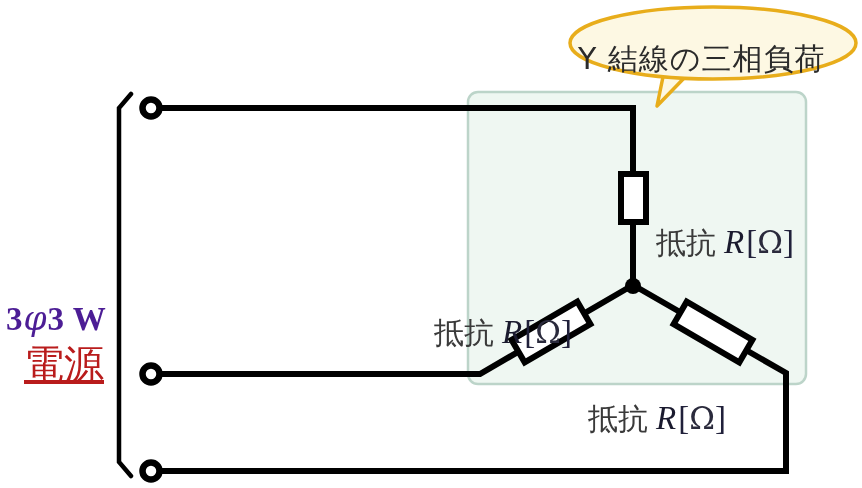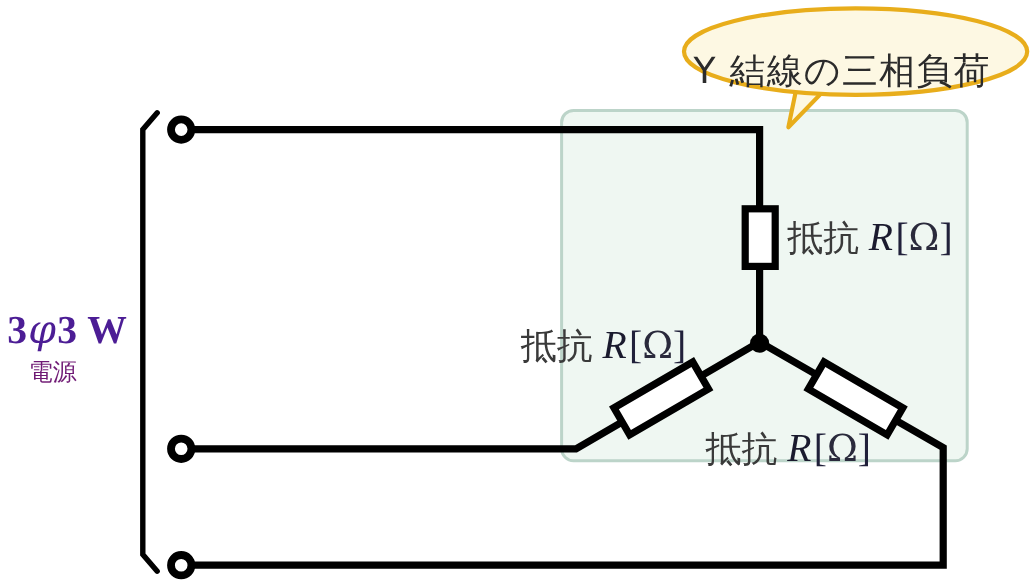--- a/index.html
+++ b/index.html
@@ -22,38 +22,40 @@
     left: 0;
     top: 0;
     width: 862px;
     height: 488px;
   }
   .txt {
     position: absolute;
     white-space: nowrap;
     color: #231f20;
     line-height: 1;
+    margin-top: 44px;
   }
   
   .source-line1 {
     font-family: "Liberation Serif", serif;
     font-size: 33px;
     font-weight: 700;
     letter-spacing: 1px;
     color: #4c1d95;
   }
   .source-line1 .phi {
     font-style: italic;
     font-weight: 400;
     font-family: "DejaVu Serif", serif;
   }
   .source-line2 {
     font-family: "DejaVu Sans", sans-serif;
-    font-size: 20px;
-    color: #701a75;
+    font-size: 40px;
+    color: #b91c1c;
+    text-decoration: underline;
   }
   
   .res-label {
     font-family: "DejaVu Sans", sans-serif;
     font-size: 30px;
     color: #3a3a3a;
   }
   .res-label .rsym {
     font-family: "Liberation Serif", serif;
     font-style: italic;

